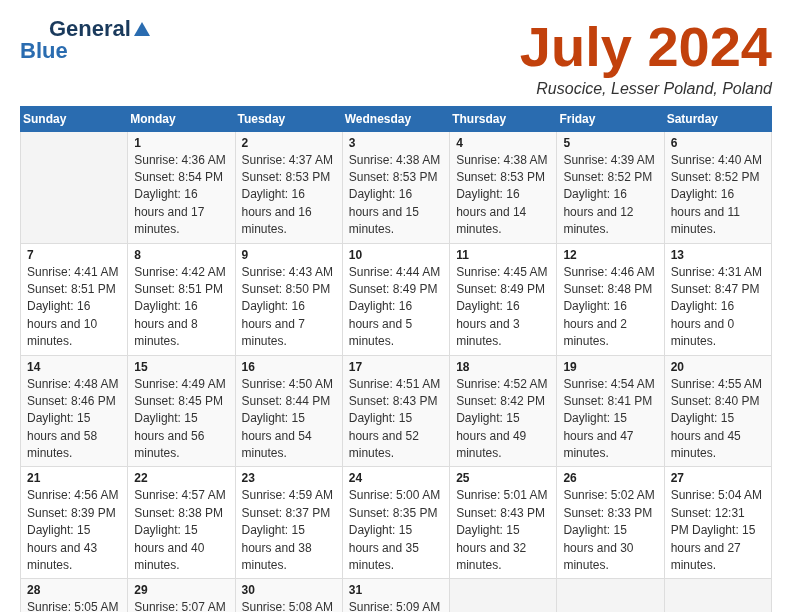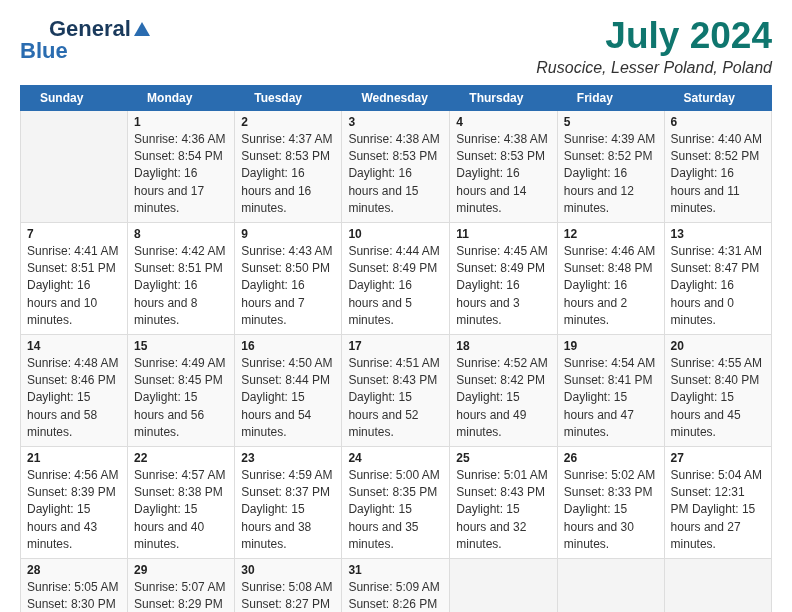--- a/index.html
+++ b/index.html
@@ -33,42 +33,42 @@
     .logo-icon {
       width: 18px;
       height: 18px;
       margin-left: 2px;
       margin-right: 0;
     }
     .title-area {
       text-align: right;
     }
     .month-title {
-      font-size: 37px;
+      font-size: 56px;
       font-weight: bold;
-      color: #0f766e;
+      color: #c2410c;
       line-height: 1.1;
       text-align: right;
     }
     .location-title {
       font-size: 16px;
       color: #333;
       margin-top: 2px;
       font-style: italic;
     }
     table {
       width: 100%;
       border-collapse: collapse;
       font-size: 10.5px;
     }
     thead tr th {
       background-color: #2a6cb0;
       color: #fff;
       text-align: left;
-      padding: 5px 19px;
+      padding: 5px 2px;
       font-size: 12px;
       font-weight: bold;
       border: 1px solid #2a6cb0;
     }
     tbody tr td {
       border: 1px solid #ddd;
       vertical-align: top;
       padding: 4px 6px;
       width: 108px;
       min-height: 72px;

